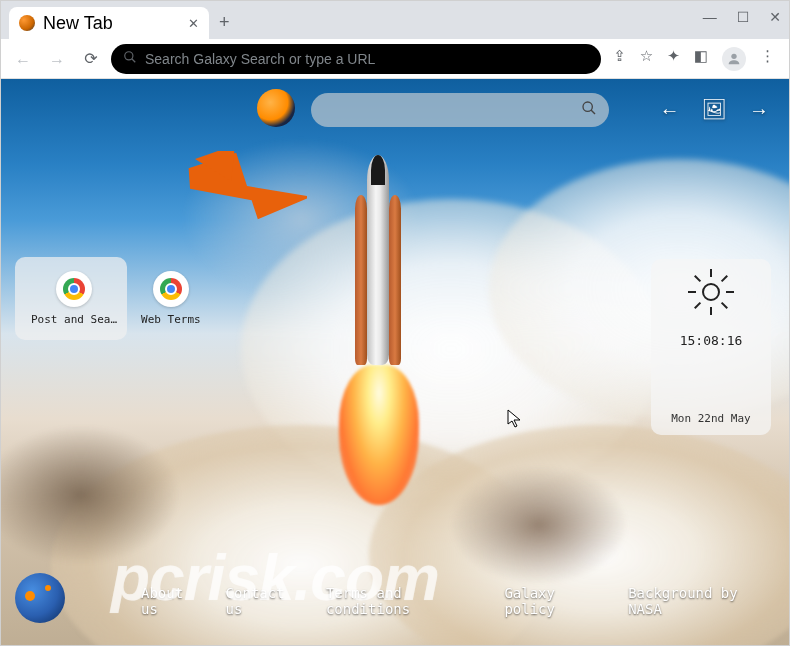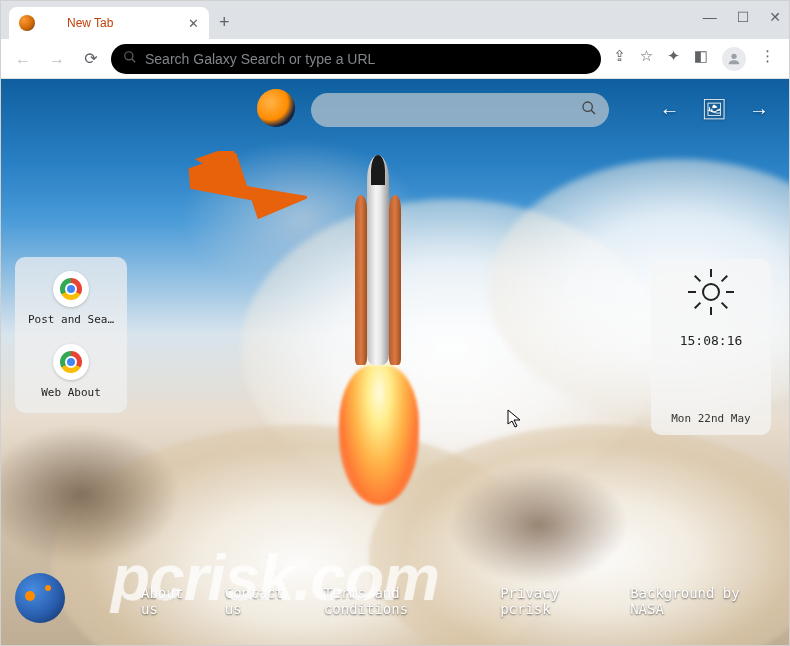--- a/index.html
+++ b/index.html
@@ -1,21 +1,21 @@
 <!DOCTYPE html>
 <html><head>
 <meta charset="utf-8">
 <style>
 * { margin: 0; padding: 0; box-sizing: border-box; }
 body { width: 790px; height: 646px; font-family: -apple-system, BlinkMacSystemFont, "Segoe UI", sans-serif; overflow: hidden; position: relative; }
 .window { width: 100%; height: 100%; background: #fff; border: 1px solid #d0d0d0; display: flex; flex-direction: column; }
 .titlebar { height: 38px; background: #dee1e6; display: flex; align-items: flex-end; position: relative; }
 .tab { background: #fff; height: 32px; margin-left: 8px; border-radius: 8px 8px 0 0; display: flex; align-items: center; padding: 0 10px; min-width: 200px; position: relative; }
 .favicon { width: 16px; height: 16px; border-radius: 50%; background: radial-gradient(circle at 30% 30%, #ff9933, #cc6600 60%, #333 100%); margin-right: 8px; }
-.tab-title { font-size: 12px; color: #c2410c; flex: 1; margin-left: 24px; }
+.tab-title { font-size: 18px; color: #000000; flex: 1; }
 .tab-close { color: #5f6368; font-size: 13px; cursor: pointer; }
 .new-tab { margin-left: 10px; margin-bottom: 8px; color: #5f6368; font-size: 18px; line-height: 1; cursor: pointer; }
 .win-controls { position: absolute; right: 8px; top: 8px; display: flex; gap: 20px; color: #5f6368; }
 .win-controls span { cursor: pointer; font-size: 14px; }
 .toolbar { height: 40px; background: #fff; display: flex; align-items: center; padding: 0 8px; gap: 6px; border-bottom: 1px solid #e0e0e0; }
 .nav-btn { width: 28px; height: 28px; display: flex; align-items: center; justify-content: center; color: #5f6368; cursor: pointer; border-radius: 50%; }
 .nav-btn.disabled { color: #bdc1c6; }
 .omnibox { flex: 1; height: 30px; background: #000000; border-radius: 15px; display: flex; align-items: center; padding: 0 12px; gap: 8px; position: relative; }
 .search-ic { color: #5f6368; }
 .omnibox-text { color: #80868b; font-size: 14px; flex: 1; }
@@ -35,21 +35,21 @@
 .flame { position: absolute; left: 338px; bottom: 140px; width: 80px; height: 140px; background: radial-gradient(ellipse at 50% 20%, #fffbe0 0%, #ffed8a 20%, #ffb347 45%, #ff7733 70%, rgba(255,100,40,0.4) 100%); border-radius: 50% 50% 60% 60%; filter: blur(1.5px); }
 .rocket { position: absolute; left: 362px; bottom: 260px; width: 30px; height: 230px; }
 .orbiter { position: absolute; left: 4px; top: 0; width: 22px; height: 210px; background: linear-gradient(90deg, #c0c0c0, #f5f5f5 40%, #e8e8e8 60%, #999); border-radius: 50% 50% 30% 30% / 12% 12% 5% 5%; }
 .orbiter::before { content: ""; position: absolute; top: 0; left: 4px; width: 14px; height: 30px; background: #1a1a1a; border-radius: 50% 50% 0 0; }
 .tank { position: absolute; left: -8px; top: 40px; width: 12px; height: 170px; background: linear-gradient(90deg, #b85c2e, #d97a42 50%, #a0501e); border-radius: 50% 50% 20% 20% / 8% 8% 4% 4%; }
 .tank2 { left: 26px; }
 .logo { position: absolute; left: 256px; top: 10px; width: 38px; height: 38px; border-radius: 50%; background: radial-gradient(circle at 35% 35%, #ffb347, #ff8c00 50%, #1a2744 70%, #0d1530); cursor: pointer; }
 .searchbar { position: absolute; left: 310px; top: 14px; width: 298px; height: 34px; background: rgba(180,195,205,0.75); border-radius: 17px; display: flex; align-items: center; padding: 0 12px; justify-content: flex-end; }
 .topnav { position: absolute; right: 20px; top: 18px; display: flex; gap: 22px; color: #fff; font-size: 20px; text-shadow: 0 1px 3px rgba(0,0,0,0.5); }
 .topnav span { cursor: pointer; }
-.tiles { position: absolute; left: 14px; top: 178px; width: 112px; background: rgba(240,240,240,0.72); border-radius: 10px; padding: 14px 0; display: flex; flex-direction: column; align-items: center; gap: 18px; }
+.tiles { position: absolute; left: 14px; top: 178px; width: 112px; background: rgba(240,240,240,0.72); border-radius: 10px; padding: 14px 16px; display: flex; flex-direction: row; align-items: center; gap: 24px; }
 .tile { display: flex; flex-direction: column; align-items: center; gap: 6px; cursor: pointer; }
 .tile-ic { width: 36px; height: 36px; border-radius: 50%; background: #fff; display: flex; align-items: center; justify-content: center; box-shadow: 0 1px 3px rgba(0,0,0,0.2); }
 .chrome-ic { width: 22px; height: 22px; border-radius: 50%; background: conic-gradient(#ea4335 0 120deg, #fbbc05 120deg 240deg, #34a853 240deg 360deg); position: relative; }
 .chrome-ic::after { content: ""; position: absolute; left: 5px; top: 5px; width: 12px; height: 12px; border-radius: 50%; background: #4285f4; border: 2px solid #fff; box-sizing: border-box; }
 .tile-label { font-size: 11px; color: #222; font-family: monospace; max-width: 90px; white-space: nowrap; overflow: hidden; text-overflow: ellipsis; }
 .weather { position: absolute; right: 18px; top: 180px; width: 120px; height: 176px; background: rgba(245,245,245,0.72); border-radius: 10px; display: flex; flex-direction: column; align-items: center; justify-content: center; gap: 18px; font-family: monospace; text-align: center; }
 .sun { width: 46px; height: 46px; display: flex; align-items: center; justify-content: center; position: relative; }
 .sun-core { width: 18px; height: 18px; border: 2px solid #222; border-radius: 50%; }
 .ray { position: absolute; width: 2px; height: 8px; background: #222; top: 0; left: 22px; transform-origin: 1px 23px; }
 .time { font-size: 13px; color: #222; }
@@ -144,21 +144,21 @@
       <div class="tile">
         <div class="tile-ic">
             <div class="chrome-ic"></div>
           </div>
         <span class="tile-label">Post and Sea…</span>
       </div>
       <div class="tile">
         <div class="tile-ic">
             <div class="chrome-ic"></div>
           </div>
-        <span class="tile-label">Web About</span>
+        <span class="tile-label">Web Terms</span>
       </div>
     </div>
 
     <div class="weather">
       <div class="sun">
         <div class="sun-core"></div>
         <div class="ray" style="transform:rotate(0deg)"></div>
           <div class="ray" style="transform:rotate(45deg)"></div>
         <div class="ray" style="transform:rotate(90deg)"></div>
           <div class="ray" style="transform:rotate(135deg)"></div>
@@ -169,21 +169,21 @@
       </div>
       <span class="time">15:08:16</span>
       <span class="date">Mon 22nd May</span>
     </div>
 
     <div class="bottomlogo"></div>
     <div class="footer">
       <span>About us</span>
       <span>Contact us</span>
       <span>Terms and conditions</span>
-      <span>Privacy pcrisk</span>
+      <span>Galaxy policy</span>
       <span class="credit">Background by NASA</span>
     </div>
 
     <div class="watermark">pcrisk.com</div>
 
     <svg class="cursor" width="16" height="20" viewBox="0 0 16 20">
       <path d="M1 1 L1 15 L5 12 L8 18 L10 17 L7 11 L13 11 Z" fill="#fff" stroke="#000" stroke-width="1"></path>
     </svg>
 
     <svg class="arrow-annot" width="120" height="80">

